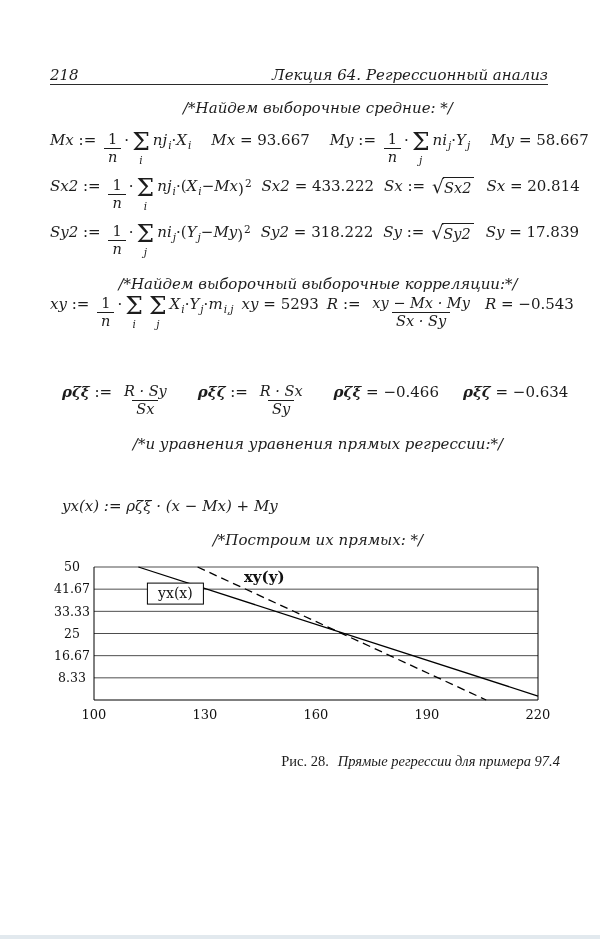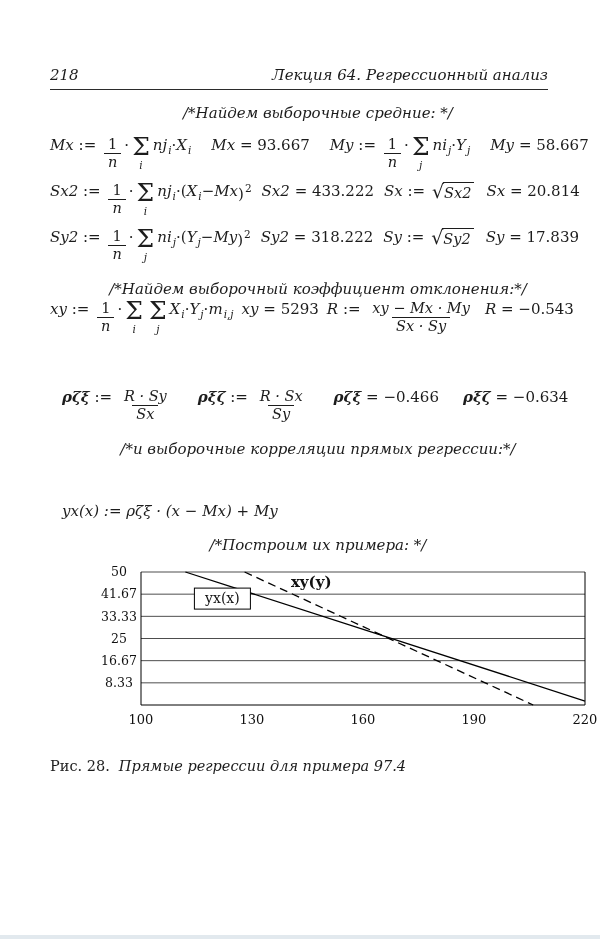--- a/index.html
+++ b/index.html
@@ -1,19 +1,19 @@
 <!DOCTYPE html>
 <html><head>
 <meta charset="utf-8">
 <style>
   html,body{margin:0;padding:0;background:#ffffff;}
   .page{position:relative;width:600px;height:939px;background:#ffffff;overflow:hidden;
         font-family:"DejaVu Serif",serif;color:#1c1c1c;}
   .header{display:flex;justify-content:space-between;align-items:flex-end;
-          margin:66px 52px 0 50px;padding-bottom:5px;border-bottom:1.2px solid #2b2b2b;
+          margin:66px 52px 0 50px;border-bottom:1.2px solid #2b2b2b;
           font-style:italic;font-size:15px;}
   .content{margin:14px 40px 0 50px;}
   .comment{font-style:italic;font-size:15px;padding-left:26px;margin-top:8px;white-space:pre;text-align:center;}
   .fline{display:flex;align-items:flex-start;min-height:44px;font-size:15px;white-space:pre;}
   .fline.indent{padding-left:12px;margin-top:44px;}
   .m-top-lg{margin-top:14px;}
   .m-top-sm{margin-top:2px;}
   .tok{white-space:pre;flex-shrink:0;}
   .it{font-style:italic;}
   .rm{font-style:normal;}
@@ -23,23 +23,23 @@
   .sp{display:inline-block;flex-shrink:0;height:1px;}
   .frac{display:inline-flex;flex-direction:column;align-items:center;margin:0 3px;line-height:1.2;flex-shrink:0;}
   .frac .num{padding:0 4px;font-size:14.5px;}
   .frac .den{border-top:1px solid #1c1c1c;padding:0 4px;font-size:14.5px;}
   .sum{display:inline-flex;flex-direction:column;align-items:center;margin:0 3px;flex-shrink:0;}
   .sigma{font-size:25px;line-height:0.9;font-style:normal;}
   .sumsub{font-size:10.5px;font-style:italic;line-height:1;margin-top:1px;}
   .sqrt{display:inline-flex;align-items:flex-start;margin:0 2px;flex-shrink:0;}
   .rad{font-size:19px;line-height:1;font-style:normal;}
   .radicand{border-top:1px solid #1c1c1c;font-style:italic;font-size:14.5px;padding:2px 3px 0 1px;margin-left:-1px;}
-  .chart{margin-top:12px;margin-left:47px;}
+  .chart{margin-top:12px;}
   #chart-svg text{font-family:"DejaVu Serif",serif;fill:#111;}
-  .caption{text-align:left;font-size:14.5px;margin-top:16px;}
+  .caption{text-align:right;font-size:14.5px;margin-top:16px;font-family:Liberation Serif, serif;}
   .cap-label{font-style:normal;}
   .cap-text{font-style:italic;margin-left:9px;}
   .page-edge{position:absolute;left:0;right:0;bottom:0;height:4px;background:#e2e9ee;}
 </style>
 </head>
 <body>
 
 <div class="page">
 
   <div class="header">
@@ -47,28 +47,28 @@
     <span>Лекция 64. Регрессионный анализ</span>
   </div>
 
   <div class="content">
     <div class="comment">/*Найдем выборочные средние: */</div>
     <div class="fline m-top-lg"><span class="tok it"><span>Mx</span></span><span class="tok rm"><span> := </span></span><span class="frac"><span class="num rm">1</span><span class="den it">n</span></span><span class="tok rm"><span>·</span></span><span class="sum"><span class="sigma">Σ</span><span class="sumsub">i</span></span><span class="tok it"><span>nj</span><span class="tsub">i</span></span><span class="tok rm"><span>·</span></span><span class="tok it"><span>X</span><span class="tsub">i</span></span><span class="sp" style="width: 20px;"></span><span class="tok it"><span>Mx</span></span><span class="tok rm"><span> = </span></span><span class="tok rm"><span>93.667</span></span><span class="sp" style="width: 20px;"></span><span class="tok it"><span>My</span></span><span class="tok rm"><span> := </span></span><span class="frac"><span class="num rm">1</span><span class="den it">n</span></span><span class="tok rm"><span>·</span></span><span class="sum"><span class="sigma">Σ</span><span class="sumsub">j</span></span><span class="tok it"><span>ni</span><span class="tsub">j</span></span><span class="tok rm"><span>·</span></span><span class="tok it"><span>Y</span><span class="tsub">j</span></span><span class="sp" style="width: 20px;"></span><span class="tok it"><span>My</span></span><span class="tok rm"><span> = </span></span><span class="tok rm"><span>58.667</span></span></div>
 
     <div class="fline m-top-sm"><span class="tok it"><span>Sx2</span></span><span class="tok rm"><span> := </span></span><span class="frac"><span class="num rm">1</span><span class="den it">n</span></span><span class="tok rm"><span>·</span></span><span class="sum"><span class="sigma">Σ</span><span class="sumsub">i</span></span><span class="tok it"><span>nj</span><span class="tsub">i</span></span><span class="tok rm"><span>·</span></span><span class="tok rm"><span>(</span></span><span class="tok it"><span>X</span><span class="tsub">i</span></span><span class="tok rm"><span>−</span></span><span class="tok it"><span>Mx</span></span><span class="tok rm"><span>)</span><span class="tsup">2</span></span><span class="sp" style="width: 10px;"></span><span class="tok it"><span>Sx2</span></span><span class="tok rm"><span> = </span></span><span class="tok rm"><span>433.222</span></span><span class="sp" style="width: 10px;"></span><span class="tok it"><span>Sx</span></span><span class="tok rm"><span> := </span></span><span class="sqrt"><span class="rad">√</span><span class="radicand">Sx2</span></span><span class="sp" style="width: 10px;"></span><span class="tok it"><span>Sx</span></span><span class="tok rm"><span> = </span></span><span class="tok rm"><span>20.814</span></span></div>
     <div class="fline m-top-sm"><span class="tok it"><span>Sy2</span></span><span class="tok rm"><span> := </span></span><span class="frac"><span class="num rm">1</span><span class="den it">n</span></span><span class="tok rm"><span>·</span></span><span class="sum"><span class="sigma">Σ</span><span class="sumsub">j</span></span><span class="tok it"><span>ni</span><span class="tsub">j</span></span><span class="tok rm"><span>·</span></span><span class="tok rm"><span>(</span></span><span class="tok it"><span>Y</span><span class="tsub">j</span></span><span class="tok rm"><span>−</span></span><span class="tok it"><span>My</span></span><span class="tok rm"><span>)</span><span class="tsup">2</span></span><span class="sp" style="width: 10px;"></span><span class="tok it"><span>Sy2</span></span><span class="tok rm"><span> = </span></span><span class="tok rm"><span>318.222</span></span><span class="sp" style="width: 10px;"></span><span class="tok it"><span>Sy</span></span><span class="tok rm"><span> := </span></span><span class="sqrt"><span class="rad">√</span><span class="radicand">Sy2</span></span><span class="sp" style="width: 10px;"></span><span class="tok it"><span>Sy</span></span><span class="tok rm"><span> = </span></span><span class="tok rm"><span>17.839</span></span></div>
 
-    <div class="comment">/*Найдем выборочный коэффициент отклонения:*/</div>
+    <div class="comment">/*Найдем выборочный выборочные корреляции:*/</div>
     <div class="fline m-top-sm"><span class="tok it"><span>xy</span></span><span class="tok rm"><span> := </span></span><span class="frac"><span class="num rm">1</span><span class="den it">n</span></span><span class="tok rm"><span>·</span></span><span class="sum"><span class="sigma">Σ</span><span class="sumsub">i</span></span><span class="sum"><span class="sigma">Σ</span><span class="sumsub">j</span></span><span class="tok it"><span>X</span><span class="tsub">i</span></span><span class="tok rm"><span>·</span></span><span class="tok it"><span>Y</span><span class="tsub">j</span></span><span class="tok rm"><span>·</span></span><span class="tok it"><span>m</span><span class="tsub">i,j</span></span><span class="sp" style="width: 8px;"></span><span class="tok it"><span>xy</span></span><span class="tok rm"><span> = </span></span><span class="tok rm"><span>5293</span></span><span class="sp" style="width: 8px;"></span><span class="tok it"><span>R</span></span><span class="tok rm"><span> := </span></span><span class="frac"><span class="num it">xy − Mx · My</span><span class="den it">Sx · Sy</span></span><span class="sp" style="width: 8px;"></span><span class="tok it"><span>R</span></span><span class="tok rm"><span> = </span></span><span class="tok rm"><span>−0.543</span></span></div>
     <div class="fline indent m-top-sm"><span class="tok it bold"><span>ρζξ</span></span><span class="tok rm"><span> := </span></span><span class="frac"><span class="num it">R · Sy</span><span class="den it">Sx</span></span><span class="sp" style="width: 24px;"></span><span class="tok it bold"><span>ρξζ</span></span><span class="tok rm"><span> := </span></span><span class="frac"><span class="num it">R · Sx</span><span class="den it">Sy</span></span><span class="sp" style="width: 24px;"></span><span class="tok it bold"><span>ρζξ</span></span><span class="tok rm"><span> = </span></span><span class="tok rm"><span>−0.466</span></span><span class="sp" style="width: 24px;"></span><span class="tok it bold"><span>ρξζ</span></span><span class="tok rm"><span> = </span></span><span class="tok rm"><span>−0.634</span></span></div>
 
-    <div class="comment">/*и выборочные корреляции прямых регрессии:*/</div>
+    <div class="comment">/*и уравнения уравнения прямых регрессии:*/</div>
     <div class="fline indent" style="min-height:26px;flex-direction:column;"><span class="tok it"><span>yx(x) := ρζξ · (x − Mx) + My</span></span><span class="sp" style="width: 40px;"></span></div>
 
-    <div class="comment">/*Построим их примера: */</div>
+    <div class="comment">/*Построим их прямых: */</div>
 
     <div class="chart">
       <svg id="chart-svg" width="500" height="172">
           <line x1="44" y1="6" x2="488" y2="6" stroke="#000" stroke-width="0.7"></line>
           <text x="22" y="10.2" text-anchor="middle" font-size="12.5">50</text>
           <line x1="44" y1="28.157799999999995" x2="488" y2="28.157799999999995" stroke="#000" stroke-width="0.7"></line>
           <text x="22" y="32.3578" text-anchor="middle" font-size="12.5">41.67</text>
           <line x1="44" y1="50.342200000000005" x2="488" y2="50.342200000000005" stroke="#000" stroke-width="0.7"></line>
           <text x="22" y="54.54220000000001" text-anchor="middle" font-size="12.5">33.33</text>
           <line x1="44" y1="72.5" x2="488" y2="72.5" stroke="#000" stroke-width="0.7"></line>

